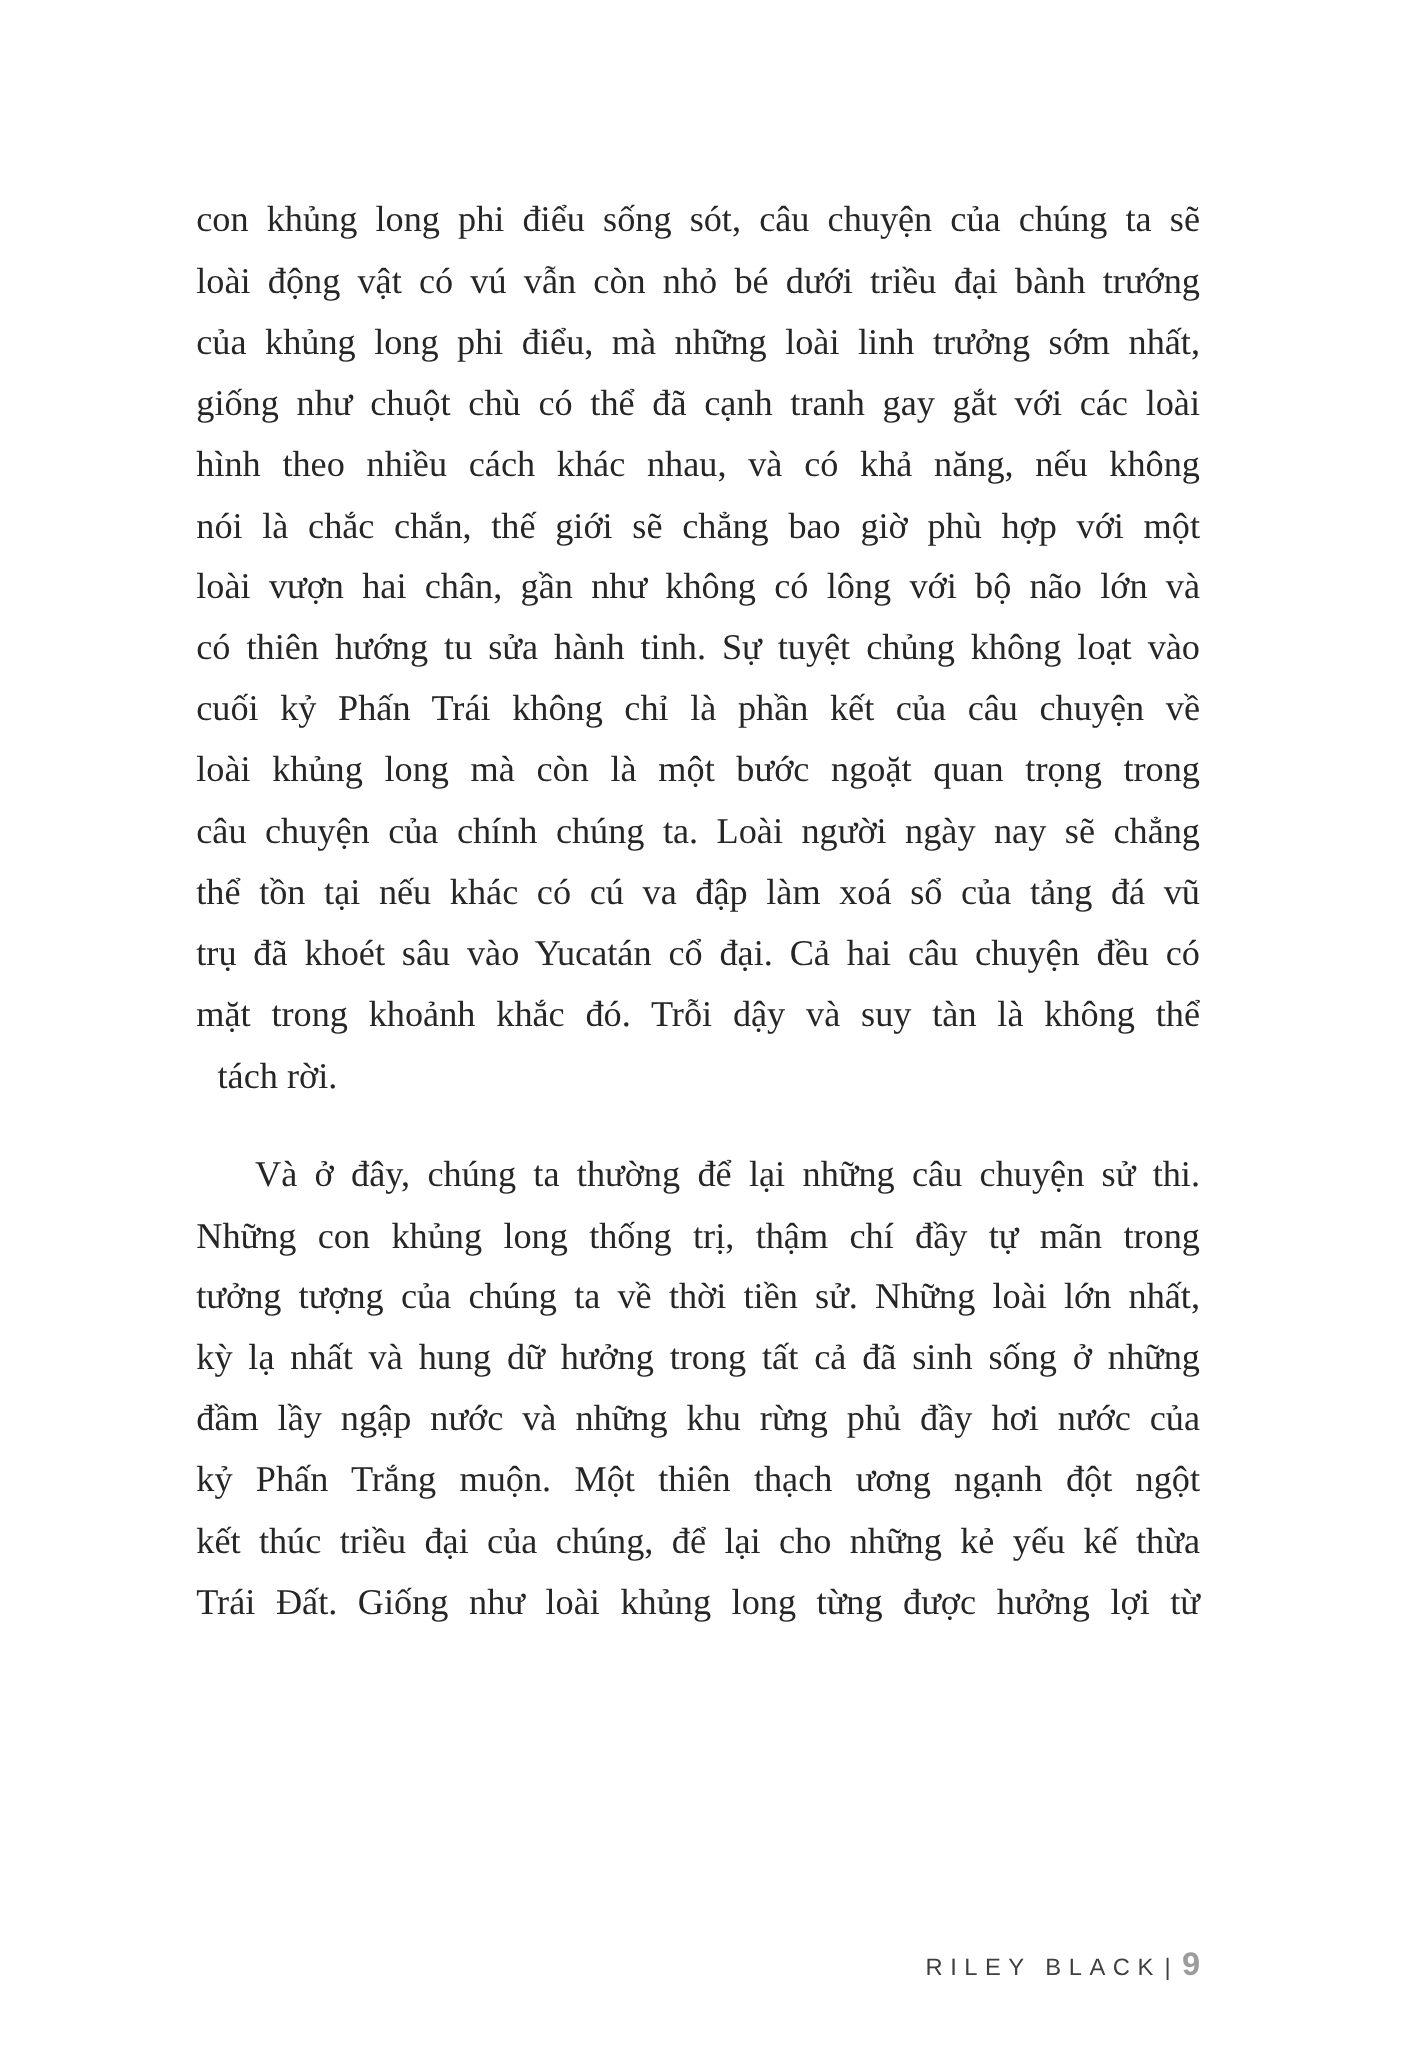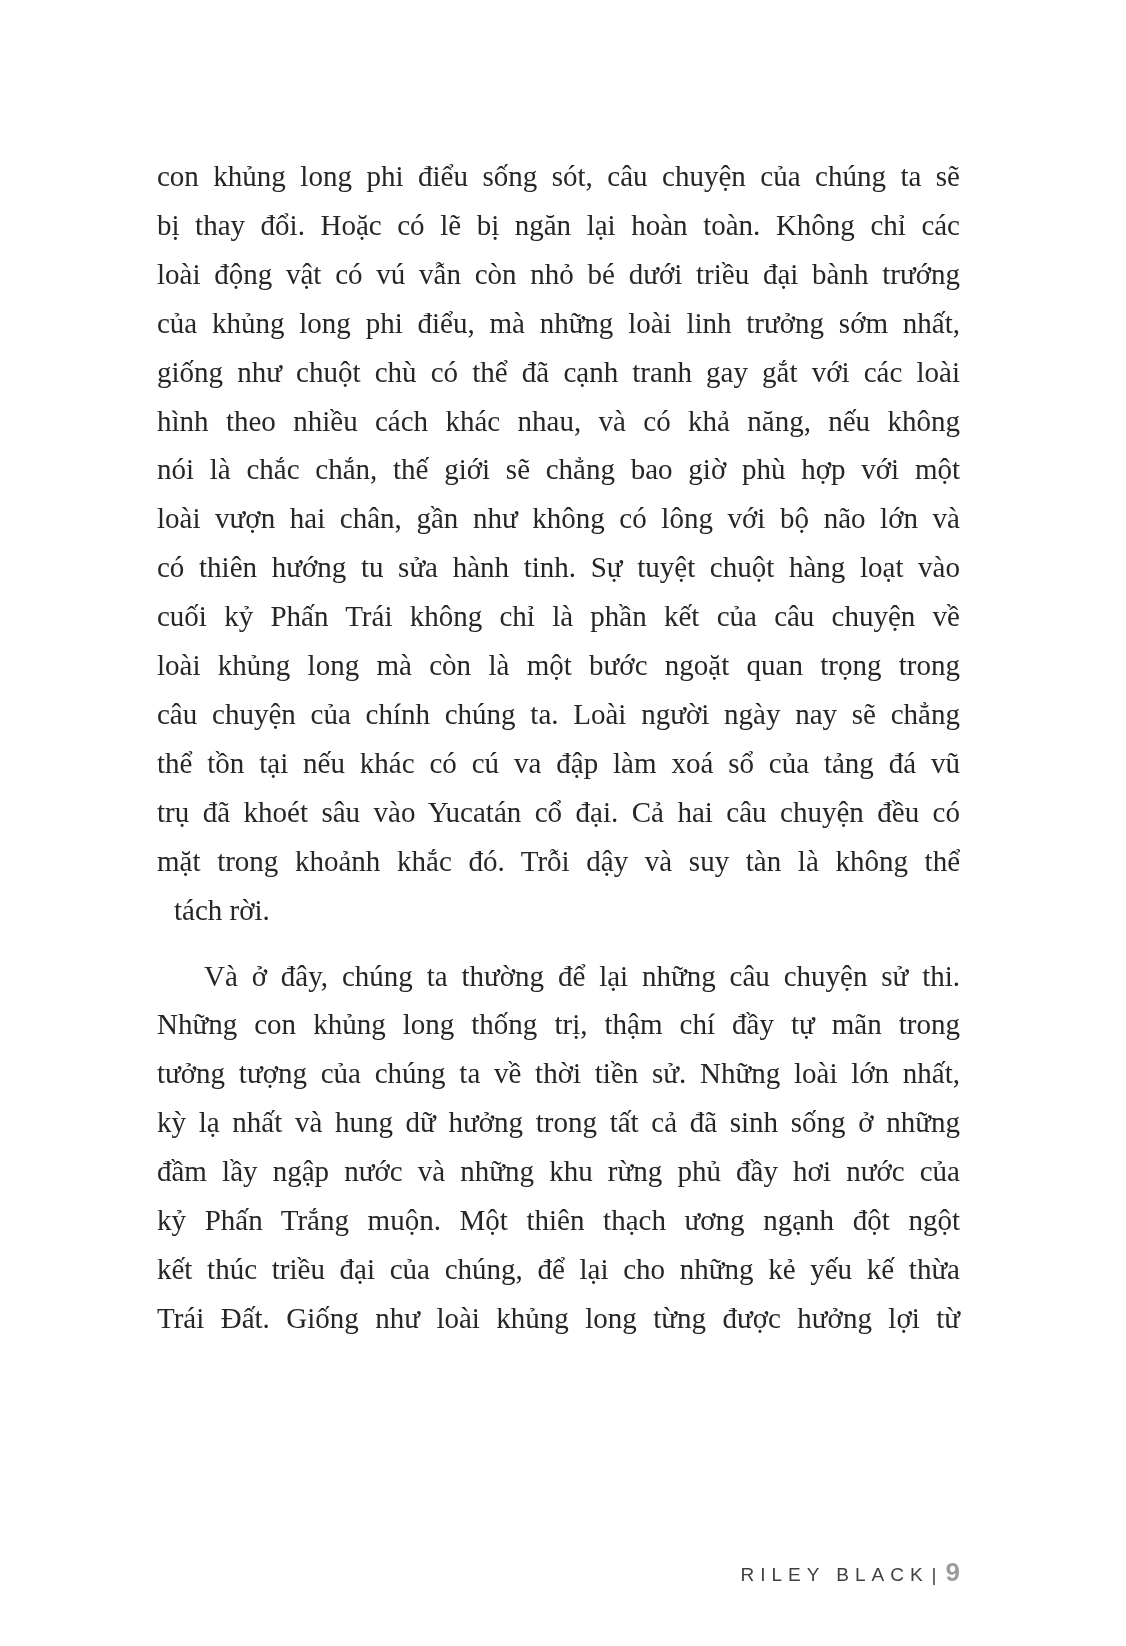--- a/index.html
+++ b/index.html
@@ -19,21 +19,21 @@
   .text-block {
     position: absolute;
     left: 157px;
     top: 152px;
     width: 803px;
     color: #262626;
     font-size: 29px;
     line-height: 48.9px;
   }
   .paragraph + .paragraph {
-    margin-top: 17px;
+    margin-top: 30px;
   }
   .line {
     text-align: justify;
     text-align-last: justify;
     white-space: normal;
   }
   .line.flush {
     text-align-last: left;
     margin-left: 17px;
   }
@@ -66,28 +66,27 @@
     color: #9c9c9c;
   }
 </style>
 </head>
 <body>
 
 <div class="page">
   <main class="text-block" id="text-block">
       <div class="paragraph">
         <div class="line">con khủng long phi điểu sống sót, câu chuyện của chúng ta sẽ</div>
-        <div class="line">bị thay đổi. Hoặc có lẽ bị ngăn lại hoàn toàn. Không chỉ các</div>
         <div class="line">loài động vật có vú vẫn còn nhỏ bé dưới triều đại bành trướng</div>
         <div class="line">của khủng long phi điểu, mà những loài linh trưởng sớm nhất,</div>
         <div class="line">giống như chuột chù có thể đã cạnh tranh gay gắt với các loài</div>
         <div class="line">hình theo nhiều cách khác nhau, và có khả năng, nếu không</div>
         <div class="line">nói là chắc chắn, thế giới sẽ chẳng bao giờ phù hợp với một</div>
         <div class="line">loài vượn hai chân, gần như không có lông với bộ não lớn và</div>
-        <div class="line">có thiên hướng tu sửa hành tinh. Sự tuyệt chuột hàng loạt vào</div>
+        <div class="line">có thiên hướng tu sửa hành tinh. Sự tuyệt chủng không loạt vào</div>
         <div class="line">cuối kỷ Phấn Trái không chỉ là phần kết của câu chuyện về</div>
         <div class="line">loài khủng long mà còn là một bước ngoặt quan trọng trong</div>
         <div class="line">câu chuyện của chính chúng ta. Loài người ngày nay sẽ chẳng</div>
         <div class="line">thể tồn tại nếu khác có cú va đập làm xoá sổ của tảng đá vũ</div>
         <div class="line">trụ đã khoét sâu vào Yucatán cổ đại. Cả hai câu chuyện đều có</div>
         <div class="line">mặt trong khoảnh khắc đó. Trỗi dậy và suy tàn là không thể</div>
         <div class="line flush">tách rời.</div>
       </div>
       <div class="paragraph">
         <div class="line indented">Và ở đây, chúng ta thường để lại những câu chuyện sử thi.</div>

